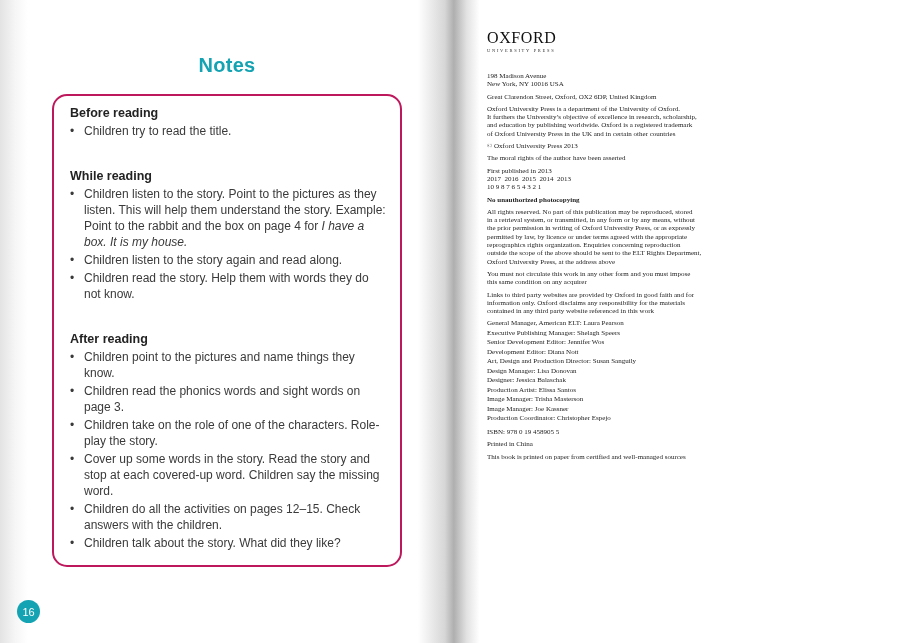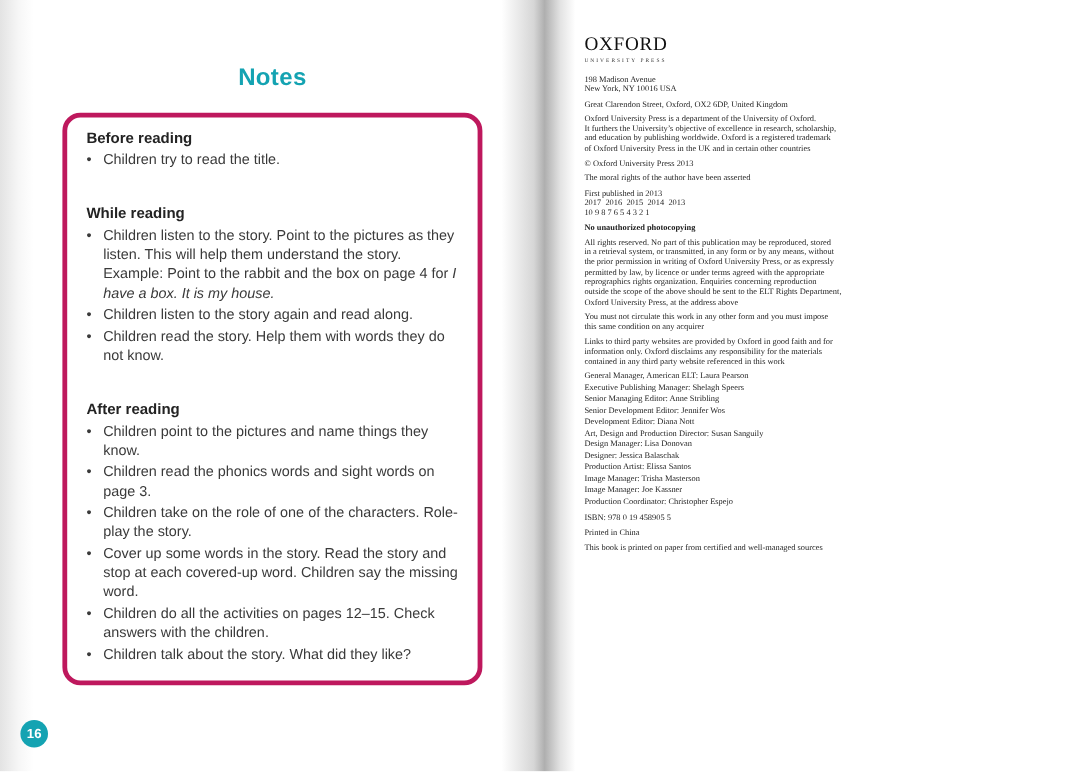--- a/index.html
+++ b/index.html
@@ -20,50 +20,50 @@
 
   
   .left-page { position:absolute; left:0; top:0; width:440px; height:100%; }
   .notes-title {
     position:absolute; left:52px; top:54px; width:350px; margin:0;
     text-align:center; font-size:20px; font-weight:700;
     color:#14a3b2; letter-spacing:0.3px;
   }
   .notes-box {
     position:absolute; left:52px; top:94px; width:350px; box-sizing:border-box;
-    background:#ffffff; border:4px solid #be185d; border-radius:15px;
+    background:#ffffff; border:2px solid #be185d; border-radius:15px;
     padding:10px 13px 12px 16px;
   }
   .notes-section + .notes-section { margin-top:30px; }
   .section-heading {
     margin:0 0 3px; font-size:12.5px; font-weight:700; color:#232323;
   }
   .bullet-list { margin:0; padding:0; list-style:none; }
   .list-item {
     display:flex; margin:2px 0; font-size:12px; line-height:16px; color:#3a3a3a;
   }
   .bullet-icon { flex:0 0 14px; }
   .bullet-icon::before { content:"•"; }
   .bullet-body { flex:1 1 auto; }
   .bullet-italic { font-style:italic; }
   .page-badge {
     position:absolute; left:17px; top:600px; width:23px; height:23px;
     border-radius:50%; background:#14a3b2; color:#ffffff;
-    font-size:11px; font-weight:700;
+    font-size:11px; font-weight:400;
     display:flex; align-items:center; justify-content:center;
   }
 
   
   .right-page {
     position:absolute; left:487px; top:29px; width:340px;
     font-family:"Liberation Serif", serif; color:#1c1c1c;
   }
   .logo-wordmark { font-size:16px; letter-spacing:0.6px; color:#101010; }
   .logo-subtitle { font-size:4.5px; letter-spacing:1.7px; color:#333333; margin-top:1px; }
-  .imprint { margin-top:9px; }
+  .imprint { margin-top:19px; }
   .imprint-paragraph { margin:0 0 4px; font-size:7px; line-height:8.3px; }
   .imprint-paragraph .line { display:block; white-space:pre; }
   .imprint-paragraph.bold { font-weight:700; }
   .imprint-paragraph.credits { line-height:9.5px; }
 </style>
 </head>
 <body>
 
 <div class="spread">
   <div class="edge-left"></div>
@@ -178,21 +178,20 @@
           <span class="line">this same condition on any acquirer</span>
         </p>
         <p class="imprint-paragraph">
           <span class="line">Links to third party websites are provided by Oxford in good faith and for</span>
           <span class="line">information only. Oxford disclaims any responsibility for the materials</span>
           <span class="line">contained in any third party website referenced in this work</span>
         </p>
         <p class="imprint-paragraph credits">
           <span class="line">General Manager, American ELT: Laura Pearson</span>
           <span class="line">Executive Publishing Manager: Shelagh Speers</span>
-          <span class="line">Senior Managing Editor: Anne Stribling</span>
           <span class="line">Senior Development Editor: Jennifer Wos</span>
           <span class="line">Development Editor: Diana Nott</span>
           <span class="line">Art, Design and Production Director: Susan Sanguily</span>
           <span class="line">Design Manager: Lisa Donovan</span>
           <span class="line">Designer: Jessica Balaschak</span>
           <span class="line">Production Artist: Elissa Santos</span>
           <span class="line">Image Manager: Trisha Masterson</span>
           <span class="line">Image Manager: Joe Kassner</span>
           <span class="line">Production Coordinator: Christopher Espejo</span>
         </p>

